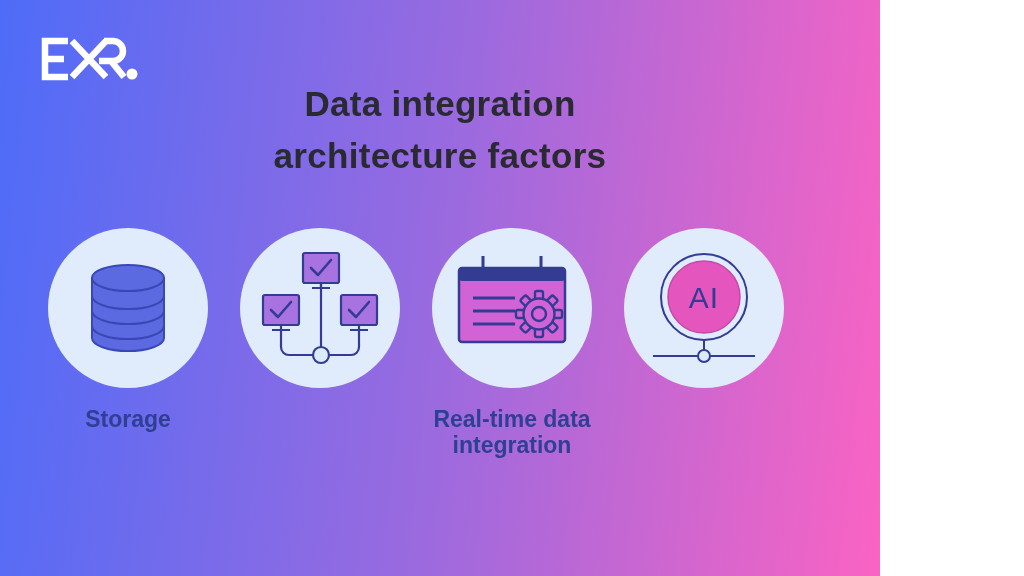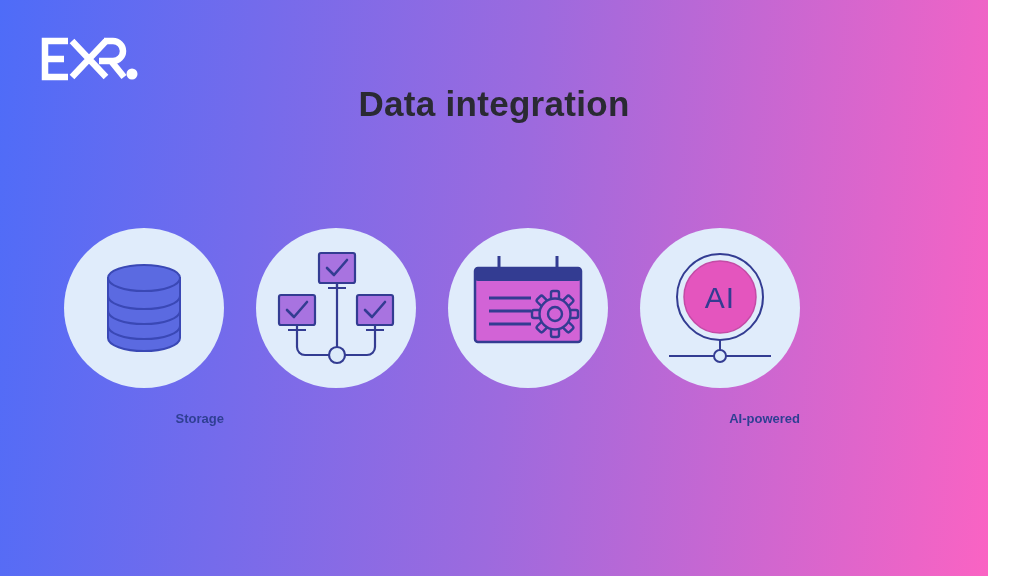--- a/index.html
+++ b/index.html
@@ -7,60 +7,61 @@
     --circle-bg:#e0ecfb; --title-text:#2a2a33; --label-text:#2f3f93;
     --navy:#333c92; --logo-text:#ffffff;
     --db-fill:#5b6ae1; --db-stroke:#3a48b5;
     --cloud-fill:#8a73e2; --cloud-stroke:#5a50bd;
     --server-fill:#dcebfa; --monitor-fill:#a873e0;
     --board-fill:#d263d6; --ai-fill:#e455be; --ai-edge:#c44aa6;
   }
   html,body{margin:0;padding:0;}
   body{font-family:"Liberation Sans", sans-serif;}
   .canvas{
-    position:relative; width:988px; height:576px; overflow:hidden;
+    position:relative; width:880px; height:576px; overflow:hidden;
     background:linear-gradient(96deg, var(--bg-left) 0%, var(--bg-mid) 52%, var(--bg-right) 100%);
   }
   .logo{position:absolute; left:36px; top:34px;}
   .title{
     position:absolute; top:78px; left:0; width:100%;
     text-align:center; color:var(--title-text);
     font-size:35px; line-height:52px; font-weight:bold; letter-spacing:.3px;
   }
   .row{
     position:absolute; top:228px; left:32px; width:960px;
     display:flex;
   }
-  .item{width:192px; display:flex; flex-direction:column; align-items:flex-end;}
+  .item{width:192px; display:flex; flex-direction:column; align-items:center;}
   .circle{
     width:160px; height:160px; border-radius:50%;
     background:var(--circle-bg);
     display:flex; align-items:center; justify-content:center;
   }
   .item-label{
     margin-top:18px; max-width:172px; text-align:center;
-    color:var(--label-text); font-size:13px; line-height:26px; font-weight:bold;
+    color:var(--label-text); font-size:23px; line-height:26px; font-weight:bold;
   }
 </style>
 </head>
 <body>
 
 <div class="canvas">
 
   <svg class="logo" width="102" height="50" viewBox="0 0 102 50" role="img" aria-label="EXR.">
     <g fill="none" stroke="var(--logo-text,#fff)" stroke-width="6.5">
       <path d="M32 7 H9 V43 H32 M9 25 H28"></path>
       <path d="M36 7 L70 43 M70 7 L36 43"></path>
       <path d="M68 7 H77 A10 10 0 0 1 77 27 H63 M75 27 L88 43"></path>
     </g>
     <circle cx="96" cy="40" r="5.5" fill="var(--logo-text,#fff)"></circle>
   </svg>
 
   <div class="title">
     <div>Data integration</div>
+    <div>architecture factors</div>
   </div>
 
   <div class="row">
 
     <div class="item">
       <div class="circle">
         <svg width="92" height="104" viewBox="0 0 92 104">
           <path d="M10 22 L10 82 A36 13 0 0 0 82 82 L82 22 Z" fill="var(--db-fill)" stroke="var(--db-stroke)" stroke-width="2"></path>
           <path d="M10 40 A36 13 0 0 0 82 40 M10 55 A36 13 0 0 0 82 55 M10 70 A36 13 0 0 0 82 70" fill="none" stroke="var(--db-stroke)" stroke-width="2"></path>
           <ellipse cx="46" cy="22" rx="36" ry="13" fill="var(--db-fill)" stroke="var(--db-stroke)" stroke-width="2"></ellipse>
@@ -111,30 +112,30 @@
               <rect x="88" y="39" width="8" height="10" rx="2" transform="rotate(180 92 62)"></rect>
               <rect x="88" y="39" width="8" height="10" rx="2" transform="rotate(225 92 62)"></rect>
               <rect x="88" y="39" width="8" height="10" rx="2" transform="rotate(270 92 62)"></rect>
               <rect x="88" y="39" width="8" height="10" rx="2" transform="rotate(315 92 62)"></rect>
             </g>
             <circle cx="92" cy="62" r="15.5" fill="var(--board-fill)" stroke="var(--navy)" stroke-width="2.4"></circle>
             <circle cx="92" cy="62" r="7" fill="var(--board-fill)" stroke="var(--navy)" stroke-width="2.4"></circle>
           </g>
         </svg>
       </div>
+      <div class="item-label">Real-time data integration</div>
     </div>
 
     <div class="item">
       <div class="circle">
         <svg width="130" height="126" viewBox="0 0 130 126">
           <path d="M14 111 H116" stroke="var(--navy)" stroke-width="2"></path>
           <path d="M65 95 V105" stroke="var(--navy)" stroke-width="2"></path>
           <circle cx="65" cy="52" r="43" fill="none" stroke="var(--navy)" stroke-width="2"></circle>
           <circle cx="65" cy="52" r="36" fill="var(--ai-fill)" stroke="var(--ai-edge)" stroke-width="1.5"></circle>
           <text x="65" y="63" text-anchor="middle" font-family="Liberation Sans, sans-serif" font-size="30" letter-spacing="1" fill="var(--navy)">AI</text>
           <circle cx="65" cy="111" r="6" fill="var(--server-fill)" stroke="var(--navy)" stroke-width="2"></circle>
         </svg>
       </div>
-      <div class="item-label">AI-powered</div>
     </div>
 
   </div>
 </div>
 
 </body></html>

